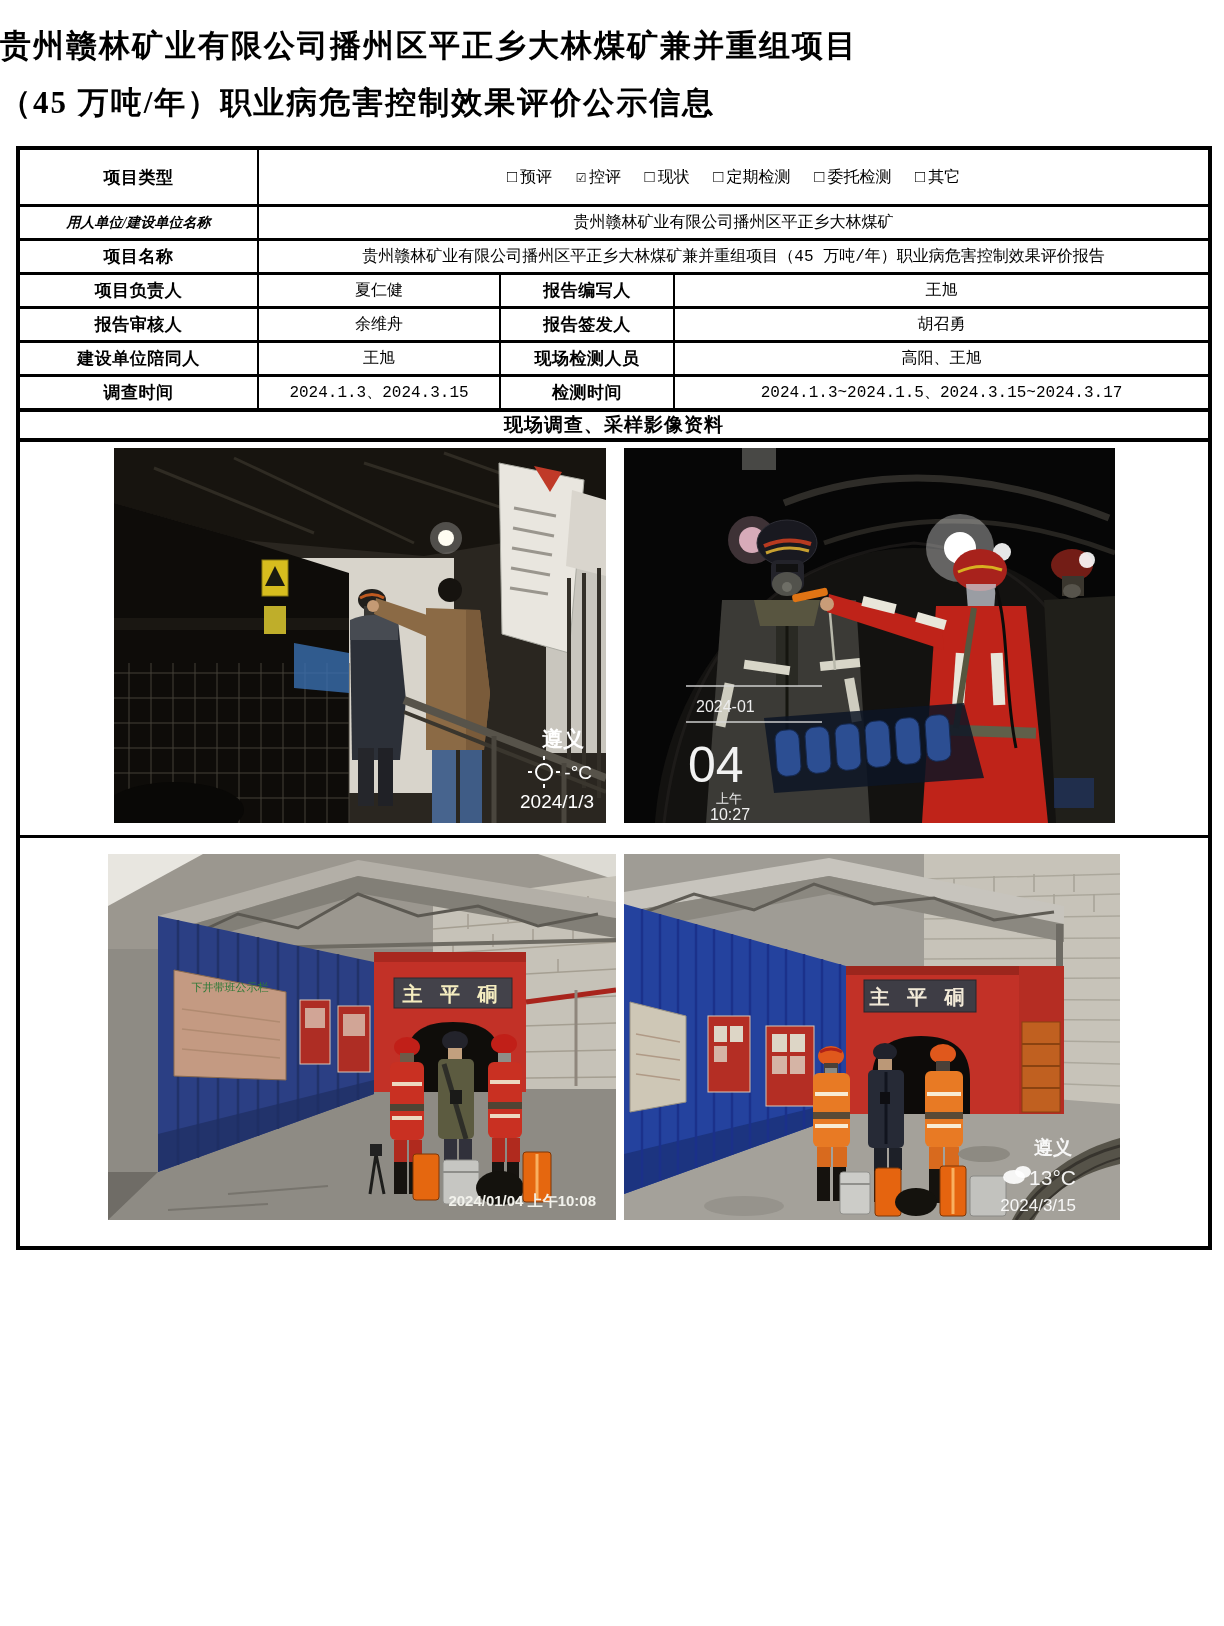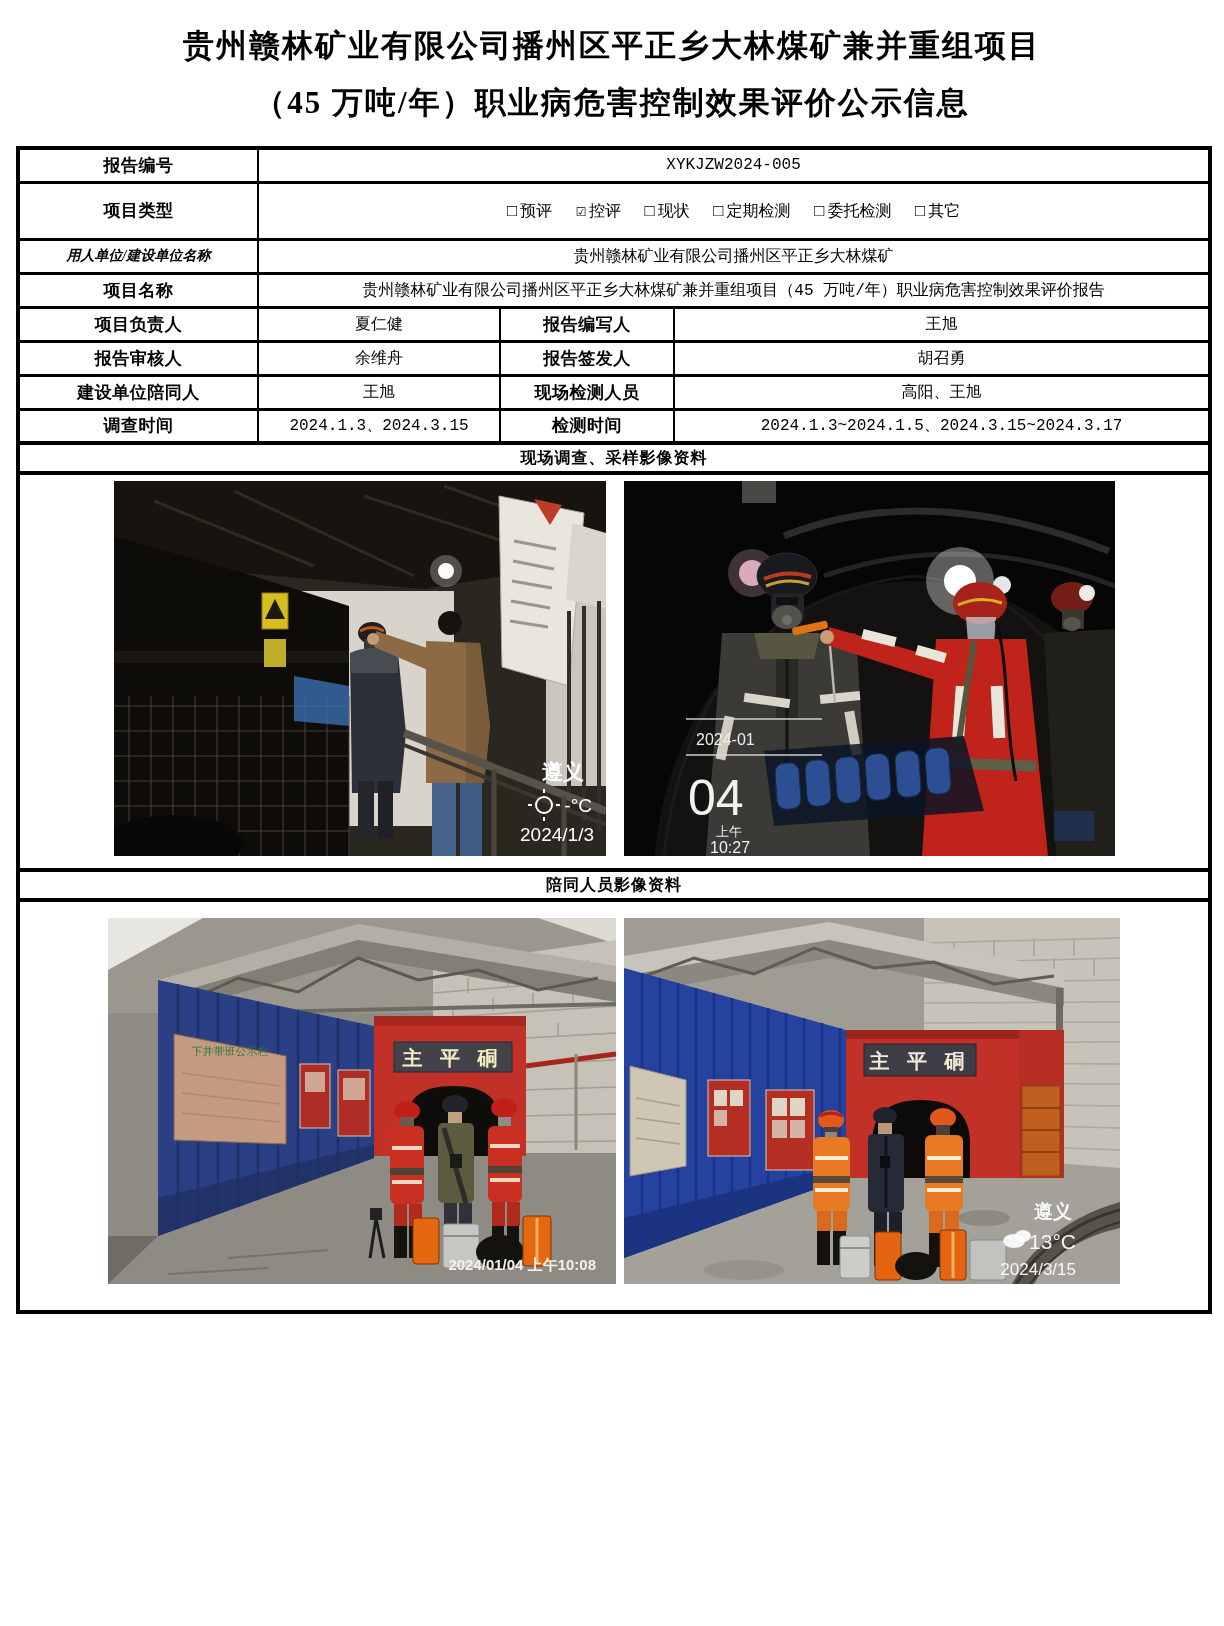--- a/index.html
+++ b/index.html
@@ -1,39 +1,39 @@
 <!DOCTYPE html>
 <html><head>
 <meta charset="utf-8">
 <style>
   html,body{margin:0;padding:0;background:#888;}
   .page{
     position:relative;width:1224px;height:1626px;background:#ffffff;
     margin:0 auto;font-family:"Liberation Serif","DejaVu Serif",serif;color:#000;
     overflow:hidden;
   }
-  .doc-title{position:absolute;top:30px;left:0;width:1224px;text-align:center;}
+  .doc-title{position:absolute;top:30px;left:0;width:1224px;text-align:left;}
   .doc-title .t1,.doc-title .t2{
     font-weight:bold;font-size:31px;letter-spacing:2px;line-height:1;white-space:nowrap;
   }
   .doc-title .t2{margin-top:26px;}
   table.main{
     position:absolute;left:16px;top:146px;width:1192px;
     border-collapse:collapse;table-layout:fixed;border:4px solid #000;
   }
   td{
     border:2px solid #000;border-top-width:3px;border-bottom-width:3px;
     text-align:center;vertical-align:middle;padding:0 3px;overflow:hidden;
   }
   td.lab{font-weight:bold;font-size:17px;letter-spacing:0.5px;}
   td.lab.small{font-size:14px;letter-spacing:0;font-style:italic;}
   td.val{font-size:16px;font-family:"Liberation Mono","DejaVu Sans Mono","Liberation Serif",monospace;}
   tr.r{height:34px;}
   tr.sec{height:30px;}
-  tr.sec td{font-weight:bold;font-size:16px;border-top-width:4px;border-bottom-width:4px;letter-spacing:1px;font-family:Liberation Mono, monospace;}
+  tr.sec td{font-weight:bold;font-size:19px;border-top-width:4px;border-bottom-width:4px;letter-spacing:1px;font-family:Liberation Mono, monospace;}
   td.photocell{vertical-align:top;text-align:center;}
   td.photocell.s1{height:387px;padding-top:6px;}
   td.photocell.s2{height:392px;padding-top:16px;}
   .photo{display:inline-block;vertical-align:top;}
   .gap14{margin-right:14px;} .gap4{margin-right:4px;}
   .chk{display:inline-block;margin:16px 7px;font-size:16px;font-family:"Liberation Mono","DejaVu Sans Mono",monospace;}
   .chk .box{margin-right:3px;font-size:17px;}
   svg text{font-family:"Liberation Sans","DejaVu Sans",sans-serif;}
 </style>
 </head>
@@ -50,24 +50,20 @@
     <colgroup>
       <col style="width:240px">
         <col style="width:242px">
         <col style="width:174px">
       <col style="width:160px">
         <col style="width:250px">
         <col style="width:126px">
     </colgroup>
 
     <tbody>
-        <tr class="r">
-      <td class="lab">报告编号</td>
-      <td class="val" colspan="5">XYKJZW2024-005</td>
-    </tr>
 
     <tr class="r">
       <td class="lab">项目类型</td>
       <td class="val" colspan="5">
         <span class="chk"><span class="box">□</span><span>预评</span></span>
         <span class="chk"><span class="box">☑</span><span>控评</span></span>
         <span class="chk"><span class="box">□</span><span>现状</span></span>
         <span class="chk"><span class="box">□</span><span>定期检测</span></span>
         <span class="chk"><span class="box">□</span><span>委托检测</span></span>
         <span class="chk"><span class="box">□</span><span>其它</span></span>
@@ -251,23 +247,20 @@
             <line x1="62" y1="274" x2="198" y2="274" stroke="#d8d8d8" stroke-width="2" opacity="0.7"></line>
             <text x="64" y="334" font-size="50" fill="#f2f2f2">04</text>
             <text x="92" y="355" font-size="13" fill="#e8e8e8">上午</text>
             <text x="86" y="372" font-size="16" fill="#f0f0f0">10:27</text>
           </g>
         </svg>
 
       </td>
     </tr>
 
-    <tr class="sec">
-      <td colspan="6">陪同人员影像资料</td>
-    </tr>
 
     <tr>
       <td colspan="6" class="photocell s2">
 
         
         <svg class="photo gap4" width="508" height="366" viewBox="0 0 508 366" role="img">
           <rect width="508" height="366" fill="#8e8b84"></rect>
           <rect x="0" y="0" width="508" height="95" fill="#9b978f"></rect>
           <polygon points="0,0 95,0 0,52" fill="#e8e6e0"></polygon>
           <polygon points="430,0 508,0 508,26" fill="#dddbd4"></polygon>

